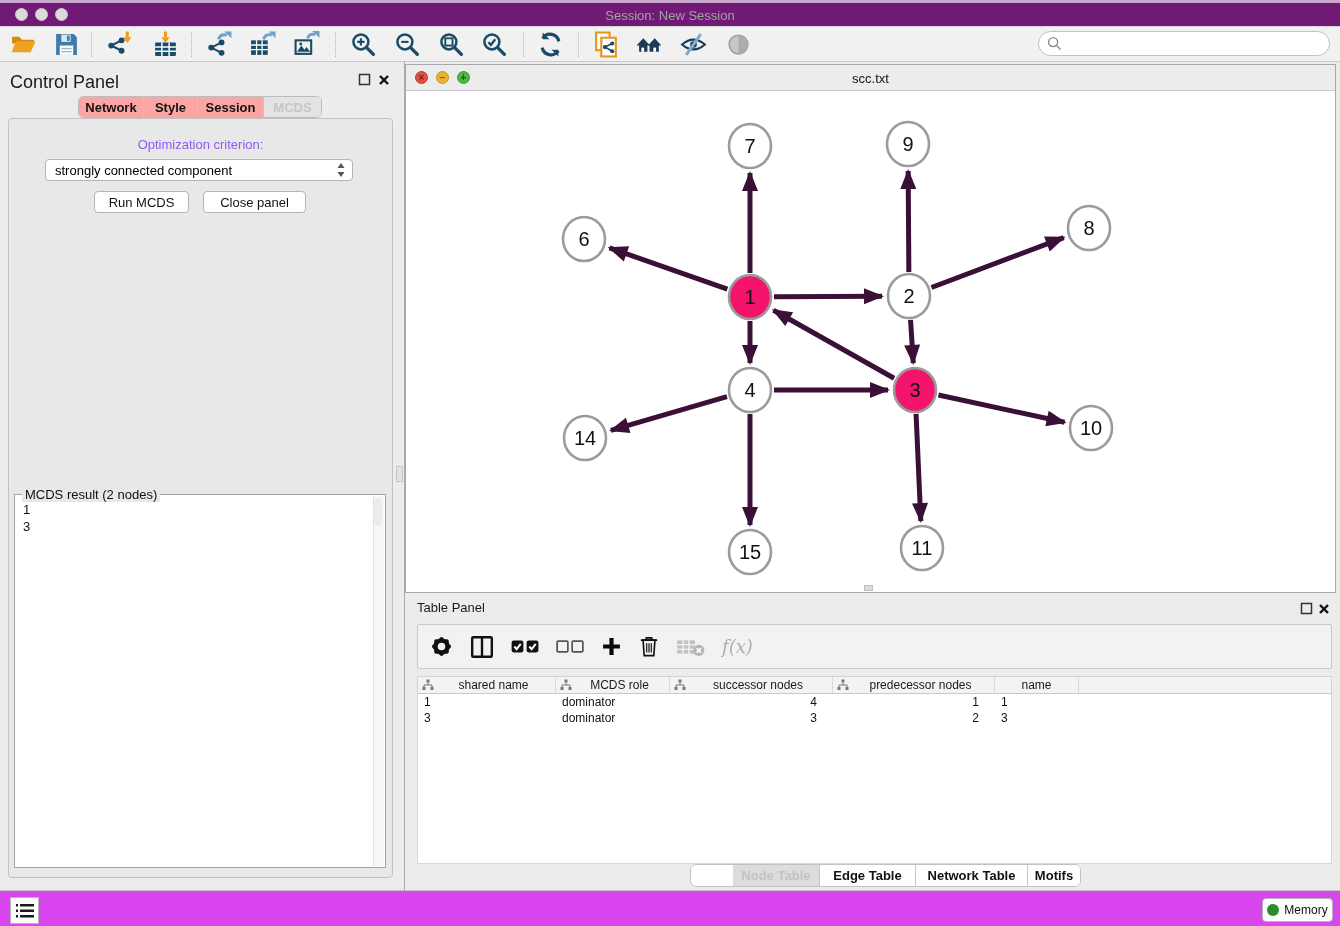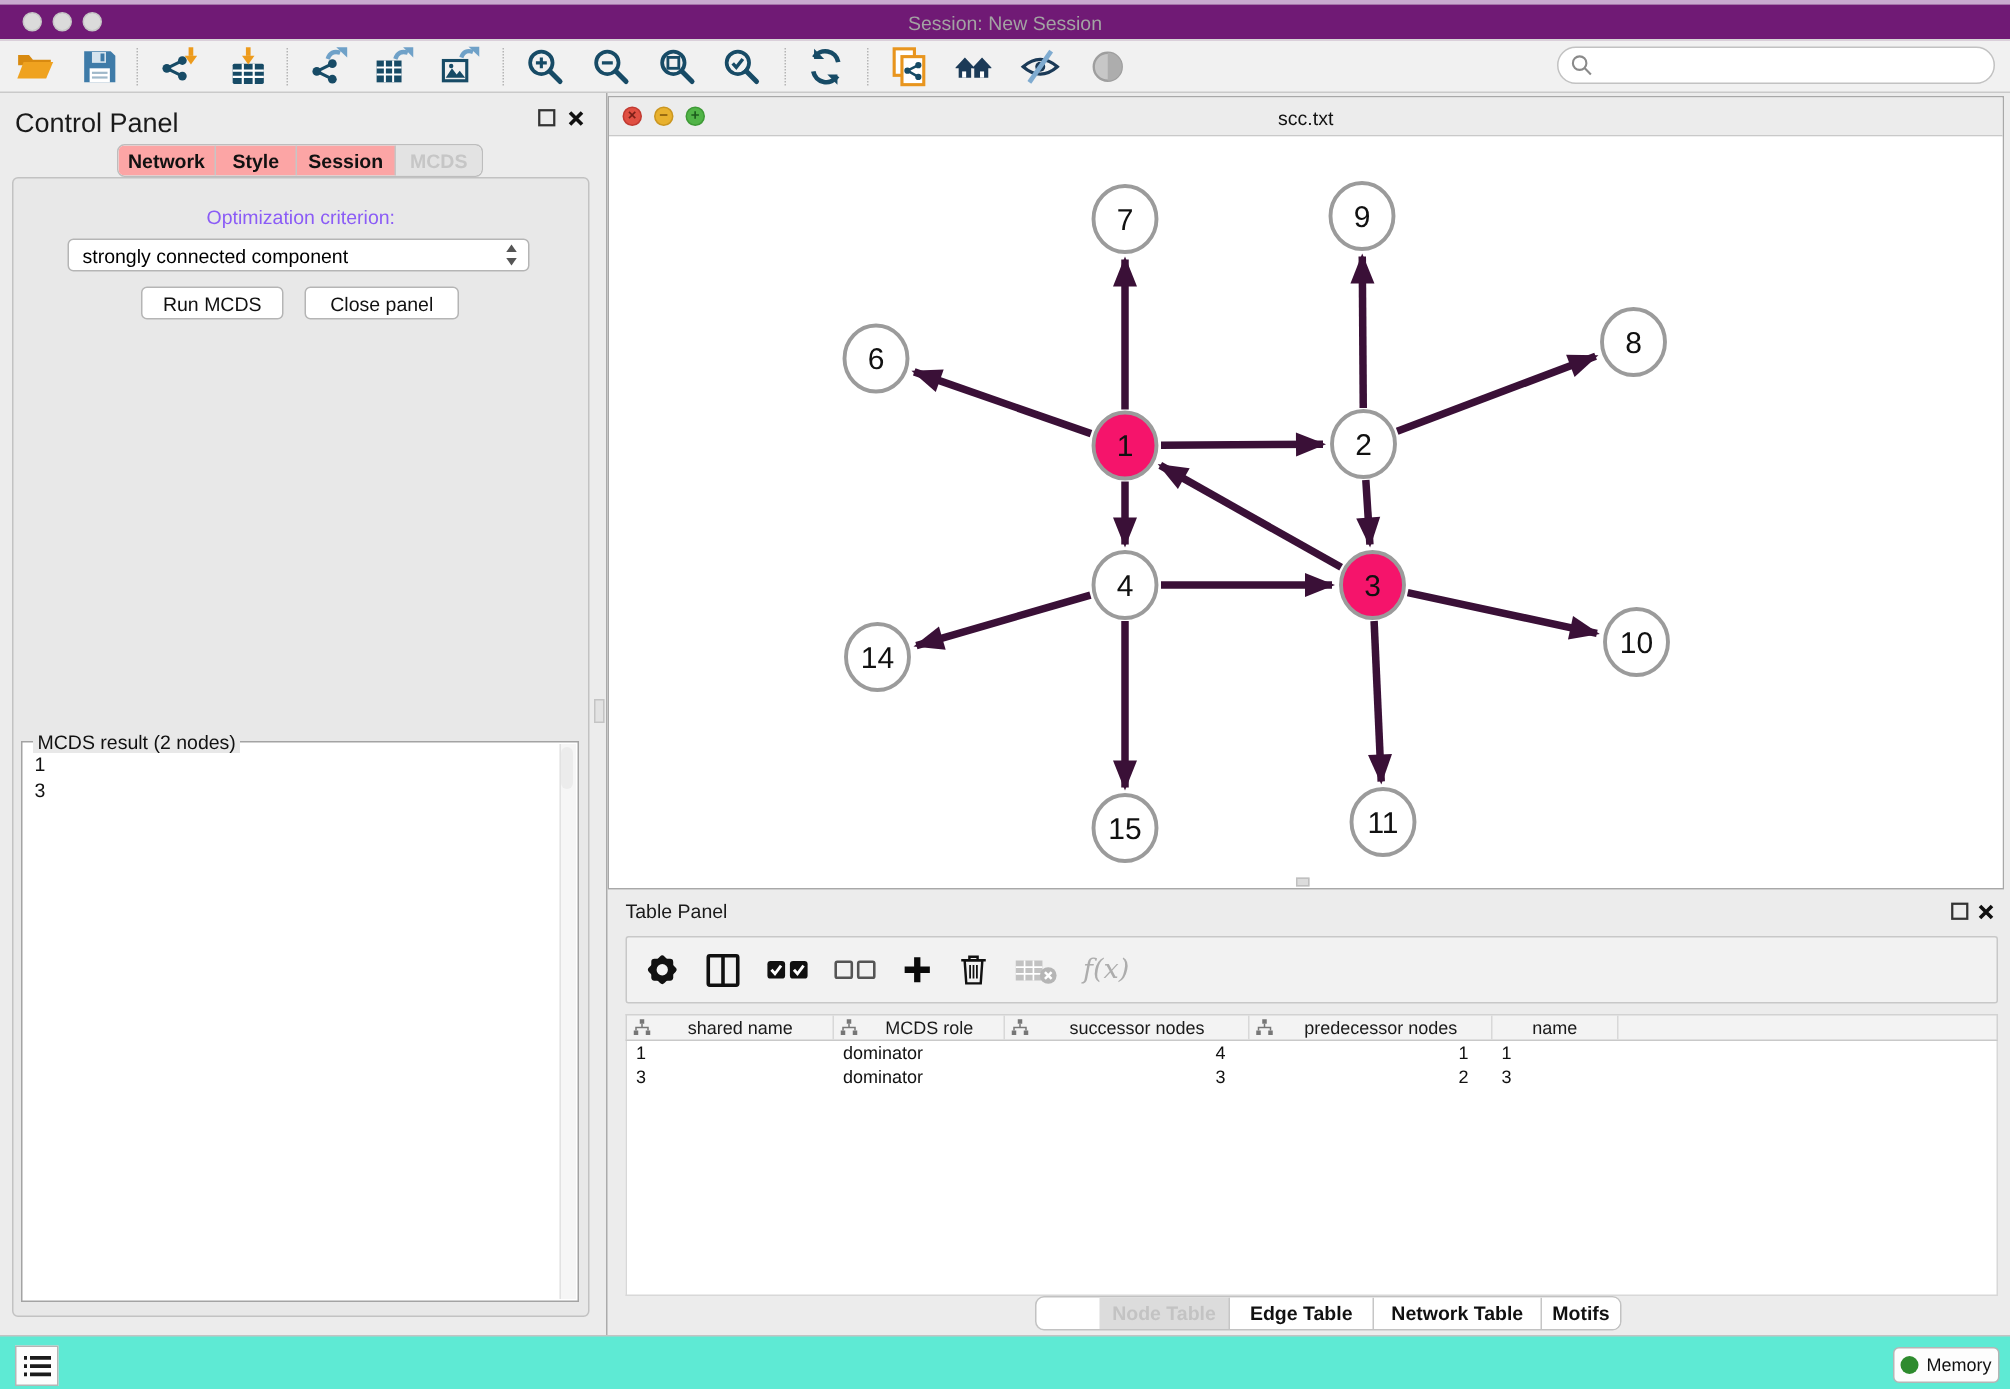--- a/index.html
+++ b/index.html
@@ -66,21 +66,21 @@
   .tbl-body { background:#fff; border:1px solid #D8D8D8; border-top:none; height:170px; }
   .tr { display:flex; height:16px; }
   .td { font-size:12px; color:#111; line-height:16px; padding:0 6px; white-space:nowrap; overflow:hidden; }
   .td.right { text-align:right; padding-right:16px; }
   .bt-tabs { top:864px; height:23px; display:flex; border:1px solid #C2C2C2; border-radius:6px; overflow:hidden; background:#fff; }
   .bt-tab { height:100%; display:flex; align-items:center; justify-content:center; font-size:13px; font-weight:bold; color:#111; background:#fff; border-right:1px solid #C6C6C6; }
   .bt-tab:last-child { border-right:none; }
   .bt-tab.active { background:#DCDCDC; color:#C3C3C3;margin-left:42px; }
 
   
-  .statusbar { left:0; top:890px; width:1340px; height:36px; background:#5eead4; border-top:1px solid #C3C3C3; }
+  .statusbar { left:0; top:890px; width:1340px; height:36px; background:#d946ef; border-top:1px solid #C3C3C3; }
   .list-btn { left:10px; top:6px; width:29px; height:27px; background:#FDFDFD; border:1px solid #B5B5B5; display:flex; align-items:center; justify-content:center; }
   .memory-btn { right:7px; top:7px; width:71px; height:24px; background:#FDFDFD; border:1px solid #B5B5B5; border-radius:4px; display:flex; align-items:center; justify-content:center; gap:5px; font-size:12px; color:#111; }
   .mem-dot { width:12px; height:12px; border-radius:50%; background:#2E8B2E; }
 </style>
 </head>
 <body>
 
 <div class="abs top-strip"></div>
 <div class="abs titlebar">
   <div class="abs traffic-inactive" style="left:15px"></div>

